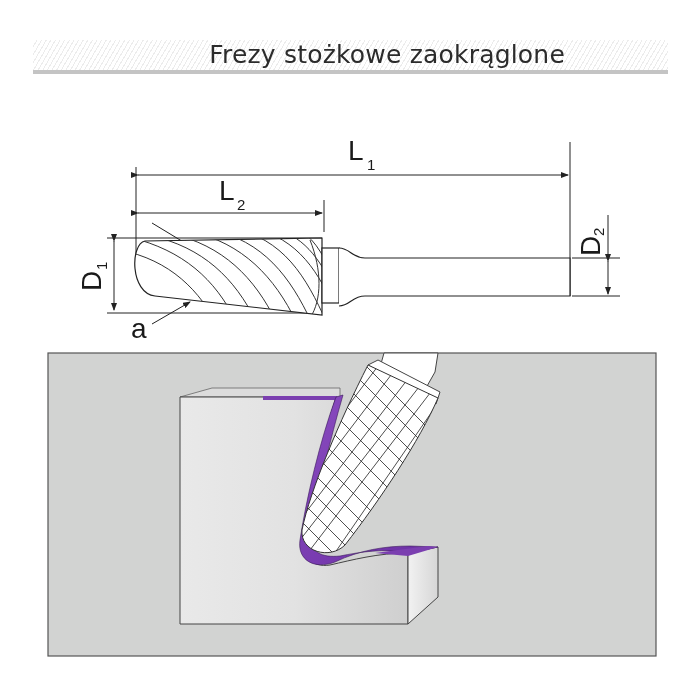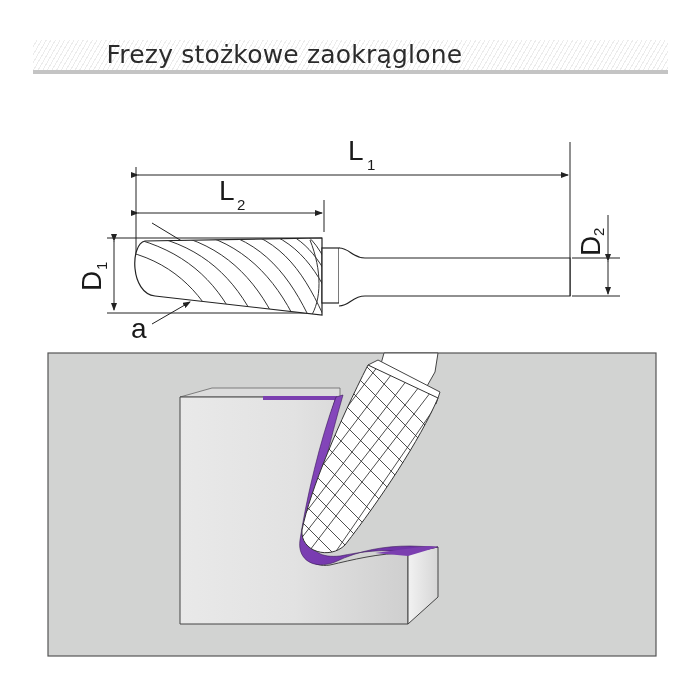--- a/index.html
+++ b/index.html
@@ -3,21 +3,21 @@
   <meta charset="utf-8">
   <style>
     html, body { margin: 0; padding: 0; background: #ffffff; }
     body { width: 700px; height: 700px; position: relative; overflow: hidden; font-family: "DejaVu Sans", sans-serif; }
     .header {
       position: absolute; left: 33px; top: 40px; width: 635px; height: 30px;
       background: repeating-linear-gradient(120deg, #ffffff 0px, #ffffff 3px, #ececec 3px, #ececec 4px);
     }
     .header-bar { position: absolute; left: 33px; top: 70px; width: 635px; height: 4px; background: #c4c4c4; }
     .title {
-      position: absolute; left: 0; top: 40px; width: 569px; text-align: center;
+      position: absolute; left: 0; top: 40px; width: 569px; text-align: right;
       font-family: "DejaVu Sans", sans-serif; font-size: 25px; color: #2b2b2b; letter-spacing: 0.2px;
       line-height: 30px;
     }
     .title span { background: transparent; padding: 0 4px; }
     svg { position: absolute; left: 0; top: 0; }
     .lbl { font-family: "Liberation Sans", sans-serif; fill: #1a1a1a; }
   </style>
 </head>
 <body>
 

